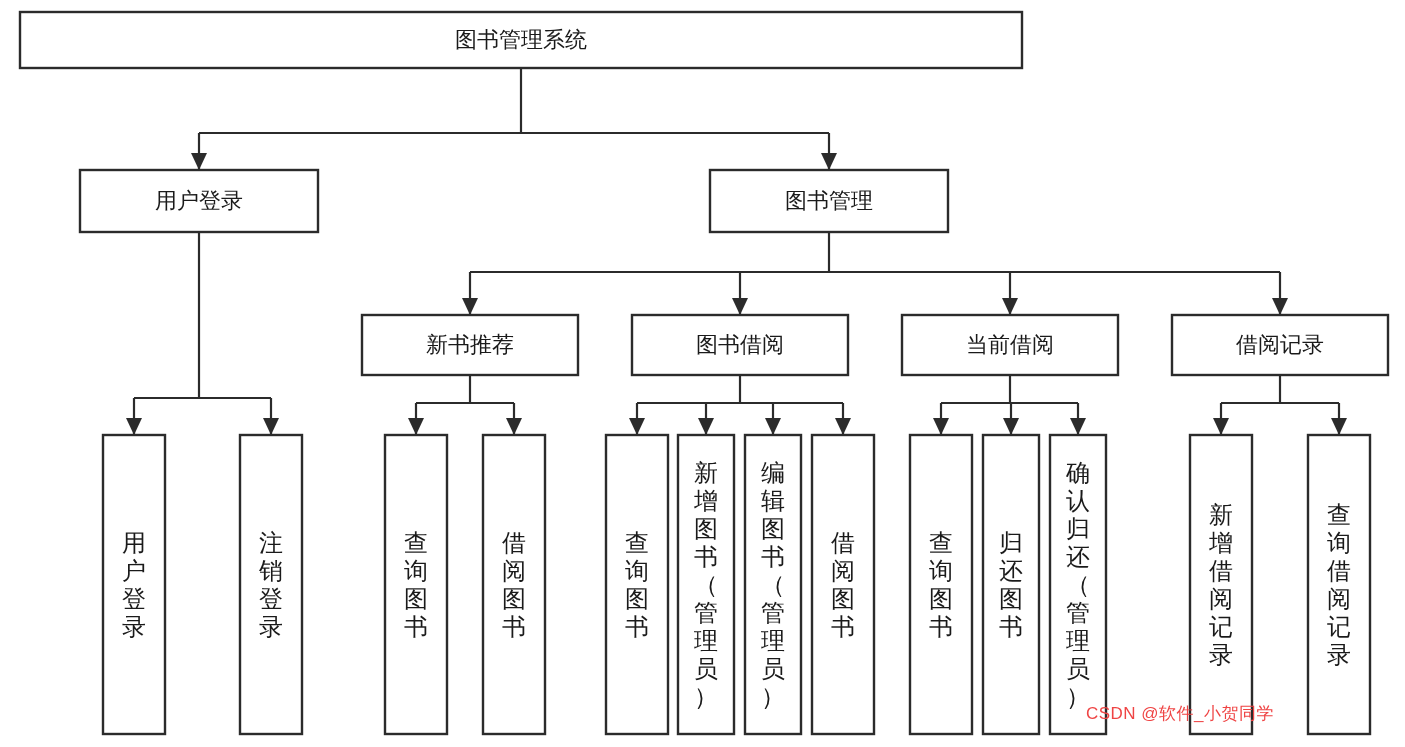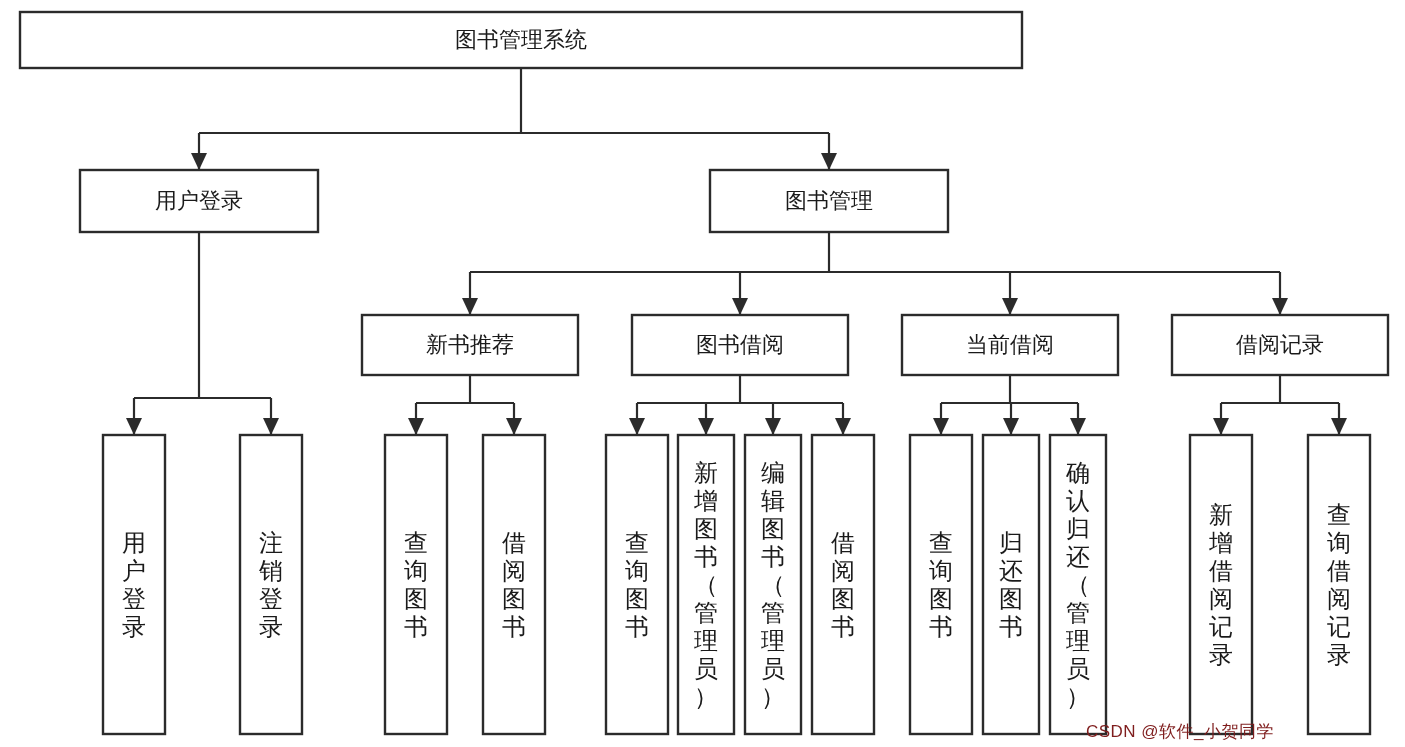--- a/index.html
+++ b/index.html
@@ -51,24 +51,24 @@
   }
   .leaf-label {
     font-family: "Liberation Sans", "DejaVu Sans", sans-serif;
     fill: #1a1a1a;
     font-size: 24px;
     text-anchor: middle;
   }
   .watermark {
     position: absolute;
     right: 12px;
-    bottom: 4px;
+    bottom: 22px;
     font-family: "Liberation Sans", "DejaVu Sans", sans-serif;
     font-size: 17px;
-    color: #7f1d1d;
+    color: #ef4444;
     letter-spacing: 0.5px;
     white-space: nowrap;
     pointer-events: none;
   }
 </style>
 </head>
 <body>
 
 <div id="diagram-root">
 

